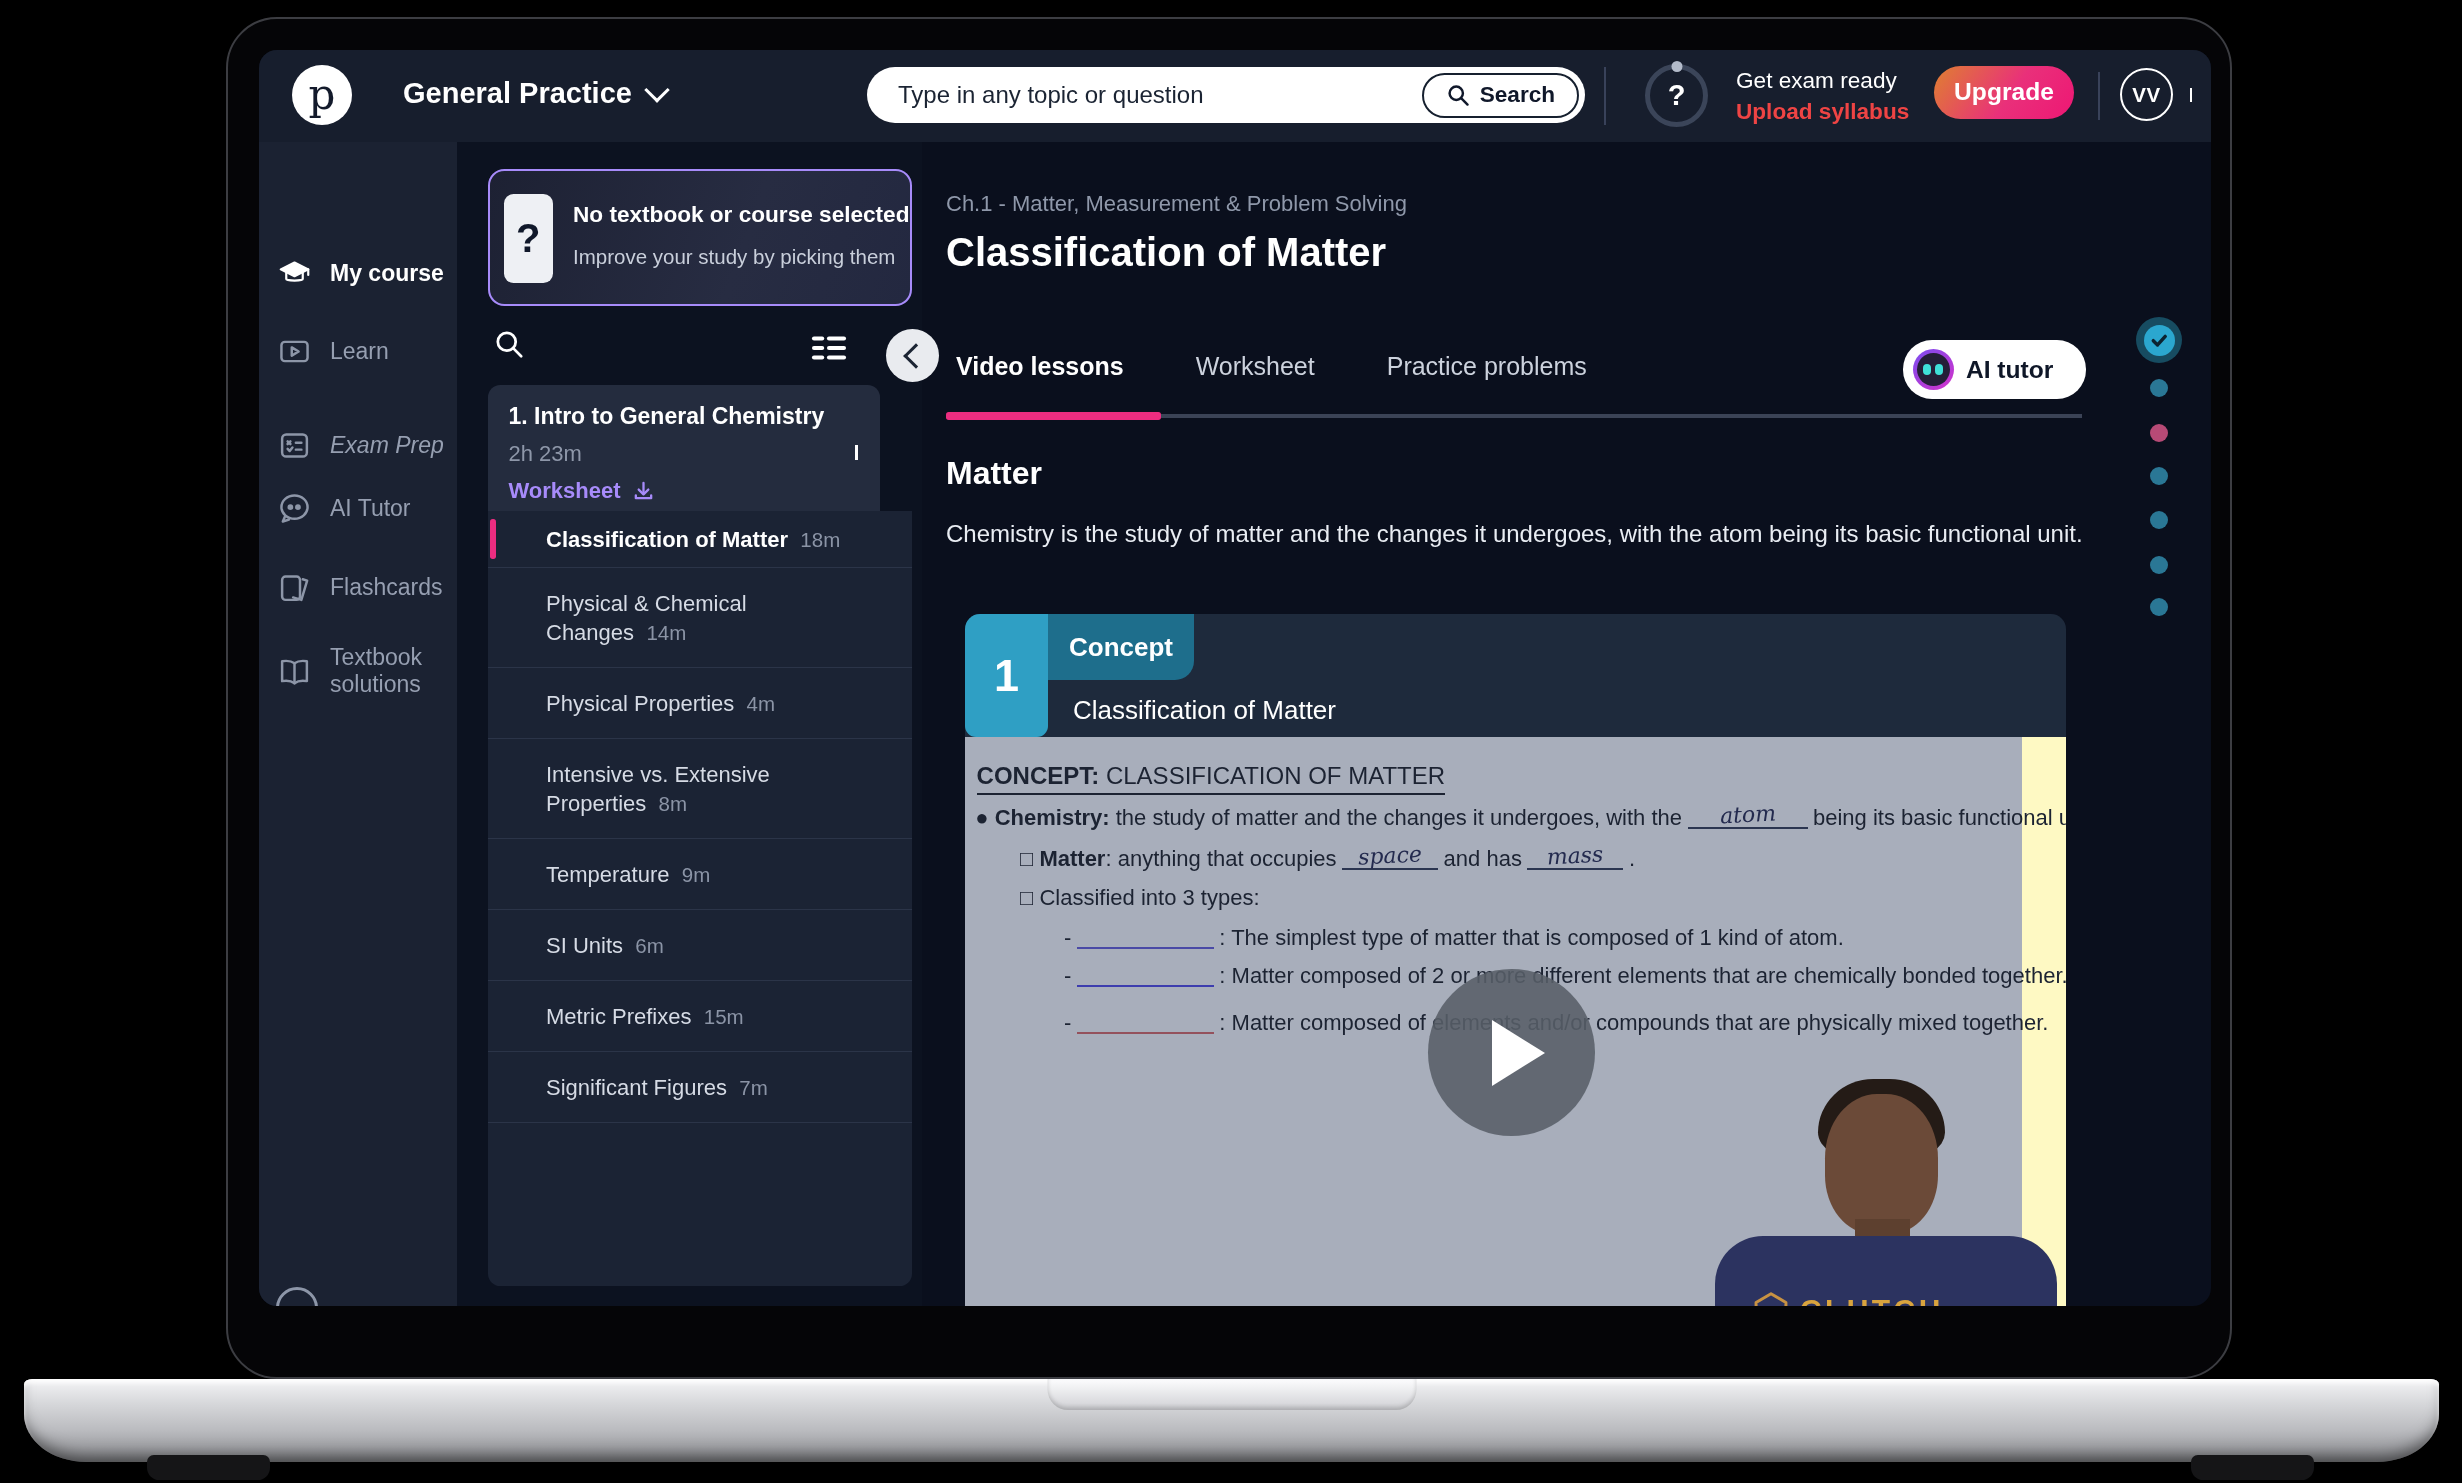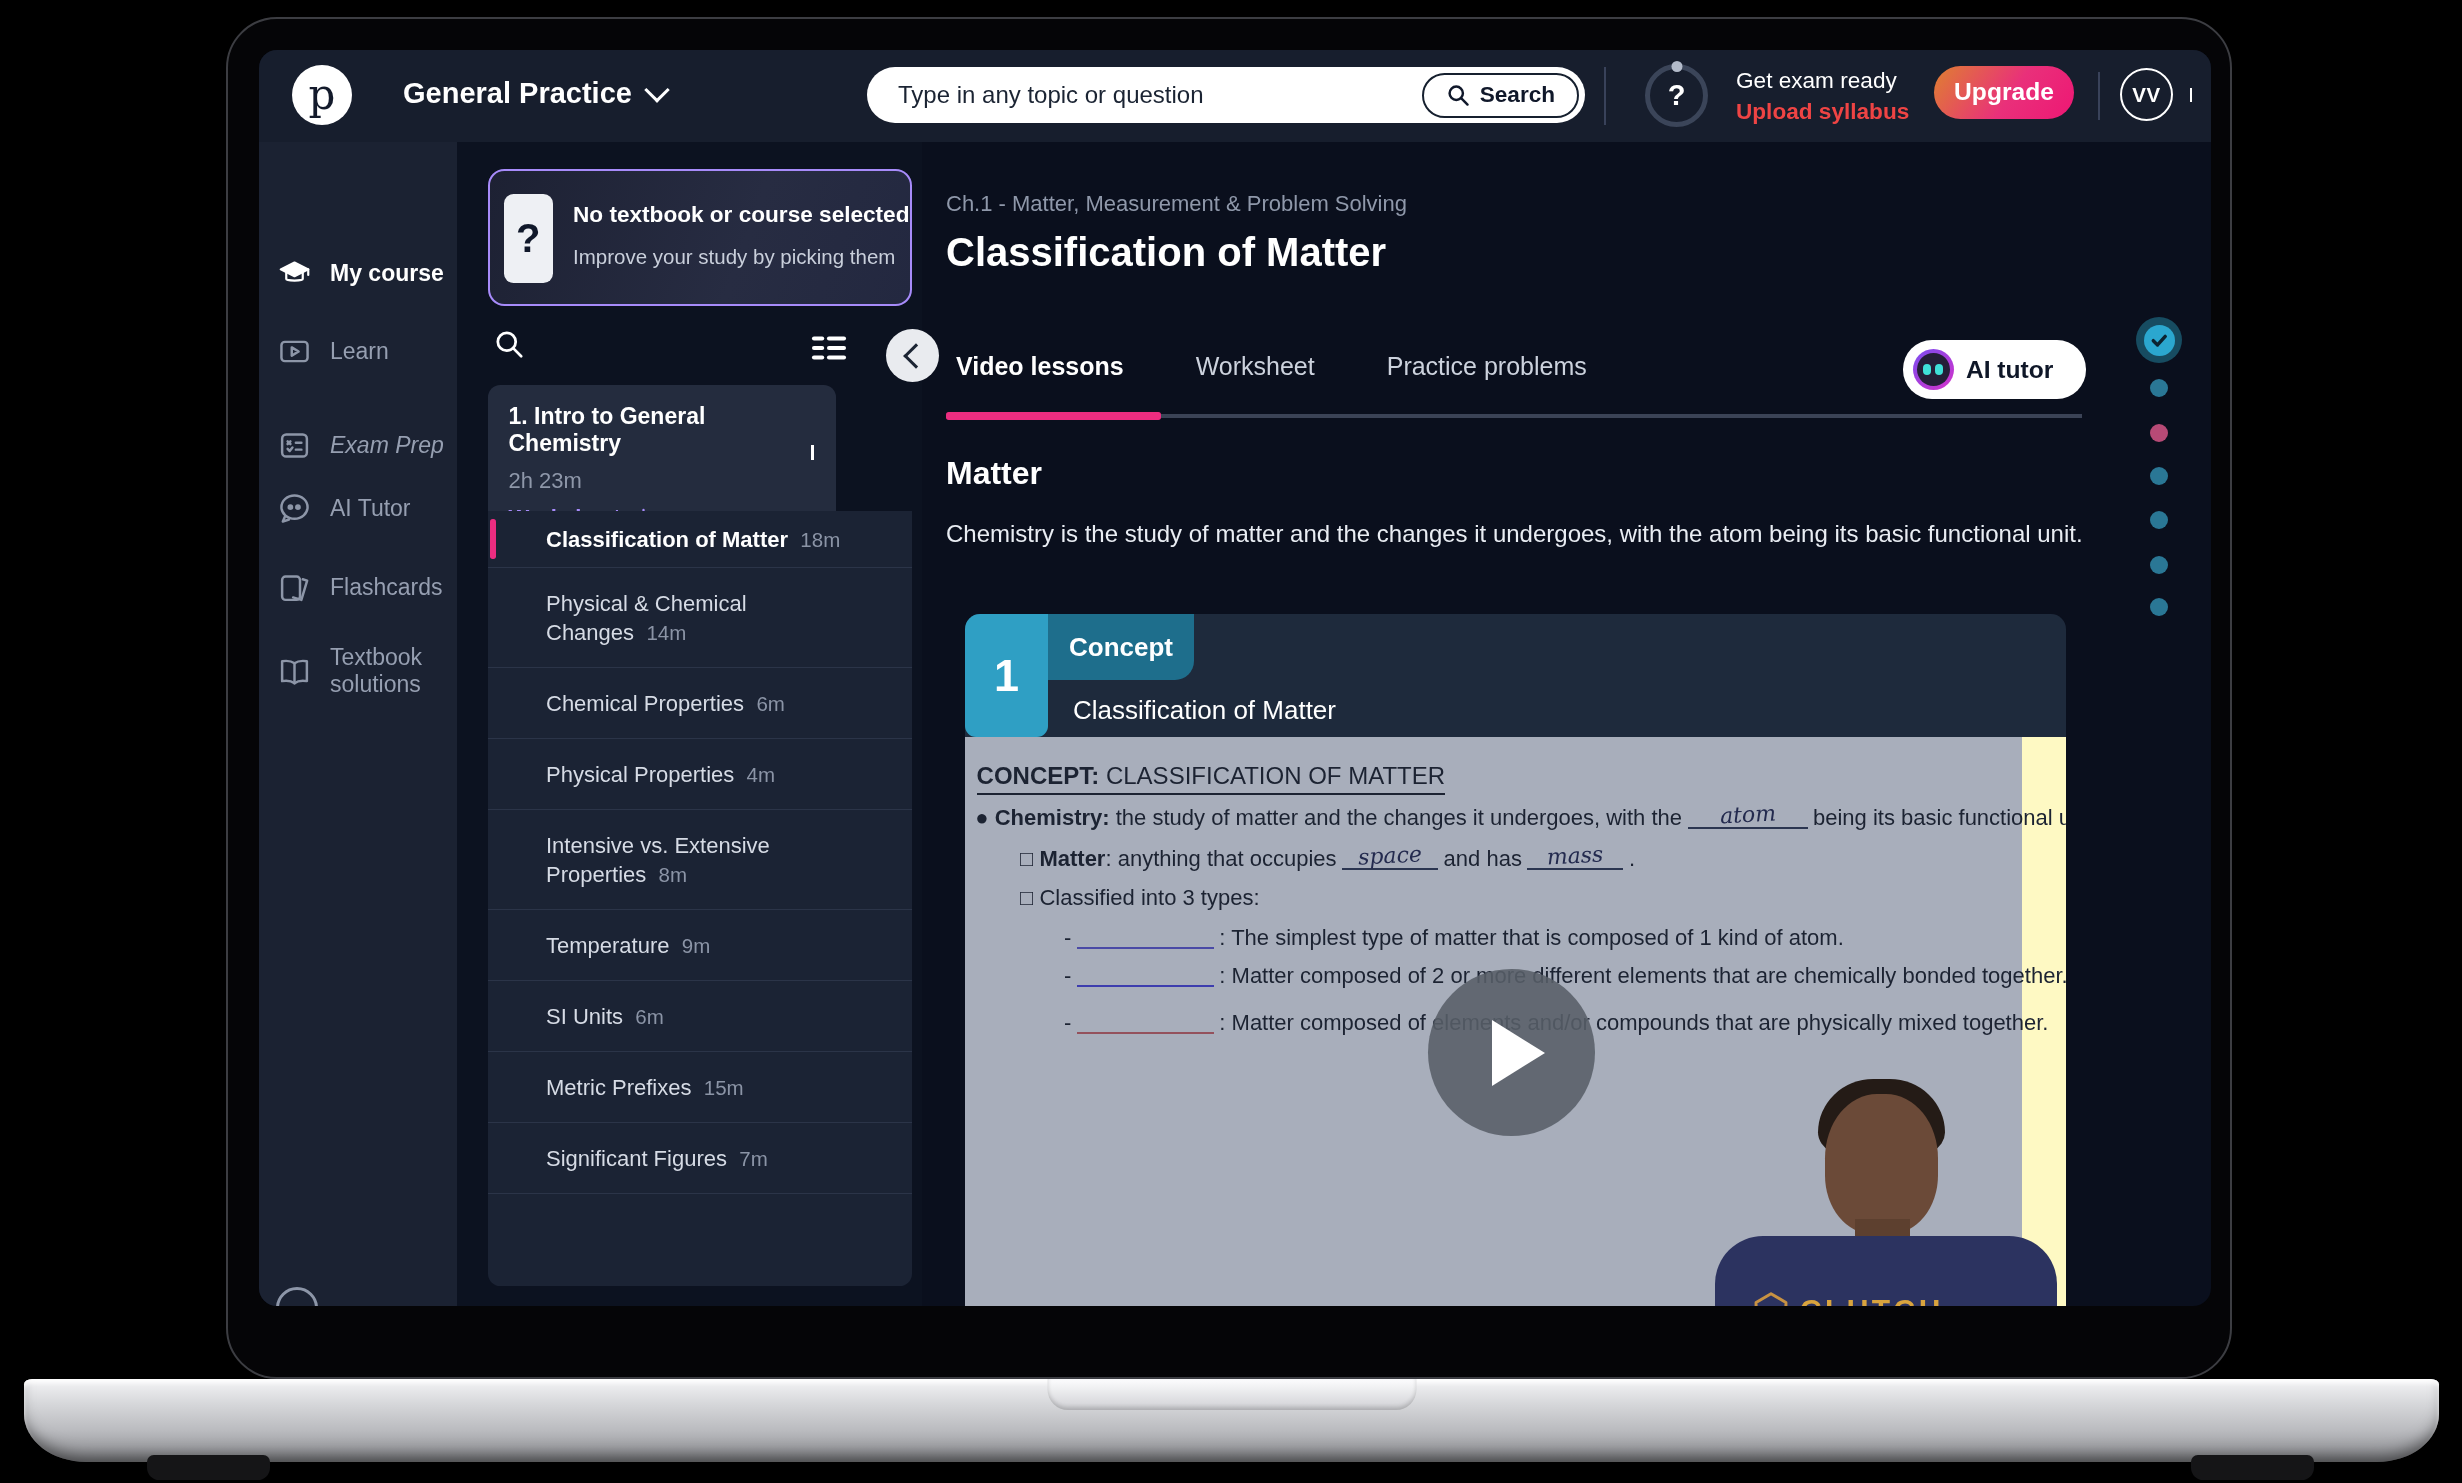--- a/index.html
+++ b/index.html
@@ -75,21 +75,21 @@
   .book-cover { position:absolute; left:13.7px; top:23px; width:49px; height:89px; background:#eef0f4;
                 border-radius:9.6px; display:flex; align-items:center; justify-content:center;
                 font-size:40px; font-weight:bold; color:#10182a; }
   .banner-title { position:absolute; left:83px; top:31px; color:#fff; font-size:22.6px; font-weight:bold; }
   .banner-sub { position:absolute; left:83px; top:74px; color:#c9cfdb; font-size:20.5px; }
   .panel-search { position:absolute; left:36px; top:186px; }
   .panel-list-icon { position:absolute; left:354px; top:191px; }
   .collapse-btn { position:absolute; left:429px; top:187px; width:53px; height:53px; background:#e9ebef;
                   border-radius:50%; display:flex; align-items:center; justify-content:center; z-index:5; }
   .collapse-btn .chev { border-color:#1b2433; border-width:3.4px; transform:rotate(135deg); margin:0 0 0 6.8px; }
-  .chapter-card { position:absolute; left:31px; top:243px; width:348px; height:126px; background:#242c3e;
+  .chapter-card { position:absolute; left:31px; top:243px; width:392px; height:126px; background:#242c3e;
                   border-radius:12.3px 12.3px 0 0; padding:18px 20.5px; }
   .chapter-title { color:#fff; font-size:23px; font-weight:bold; }
   .chapter-duration { color:#8e97a9; font-size:22px; margin-top:11px; }
   .worksheet-row { display:flex; align-items:center; gap:11px; margin-top:11px;
                    color:#a78bfa; font-size:22px; font-weight:bold; }
   .chapter-chev { position:absolute; right:22px; top:60px; }
   .chapter-chev .chev { border-color:#fff; border-width:3.4px; transform:rotate(-135deg); }
   .lesson-list { position:absolute; left:31px; top:369px; width:424px; bottom:20.5px; background:#1b2334;
                  border-radius:0 0 12.3px 12.3px; overflow:hidden; }
   .lesson { position:relative; padding:20.5px 27px 20.5px 58px; border-top:0.7px solid #2b3448;
@@ -311,21 +311,20 @@
           </div>
           <div class="chapter-chev"><span class="chev"></span></div>
         </div>
 
         <div class="lesson-list">
           <div class="lesson active">
             <span class="bar"></span>
             <span>Classification of Matter</span><span class="dur">18m</span>
           </div>
           <div class="lesson"><span>Physical &amp; Chemical Changes</span><span class="dur">14m</span></div>
-          <div class="lesson"><span>Chemical Properties</span><span class="dur">6m</span></div>
           <div class="lesson"><span>Physical Properties</span><span class="dur">4m</span></div>
           <div class="lesson"><span>Intensive vs. Extensive Properties</span><span class="dur">8m</span></div>
           <div class="lesson"><span>Temperature</span><span class="dur">9m</span></div>
           <div class="lesson"><span>SI Units</span><span class="dur">6m</span></div>
           <div class="lesson"><span>Metric Prefixes</span><span class="dur">15m</span></div>
           <div class="lesson"><span>Significant Figures</span><span class="dur">7m</span></div>
           <div class="lesson" style="line-height:31px;"></div>
         </div>
       </section>
 

